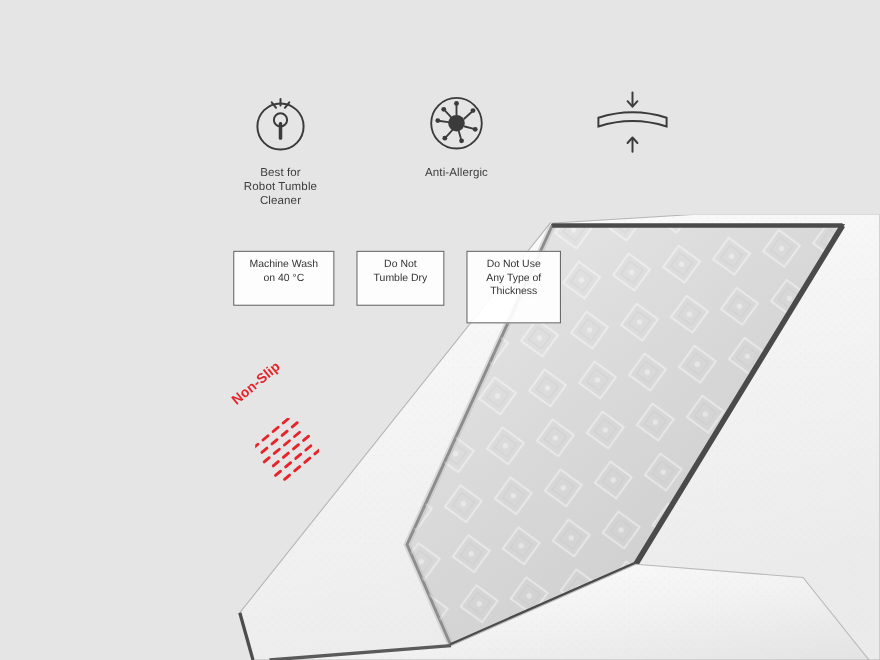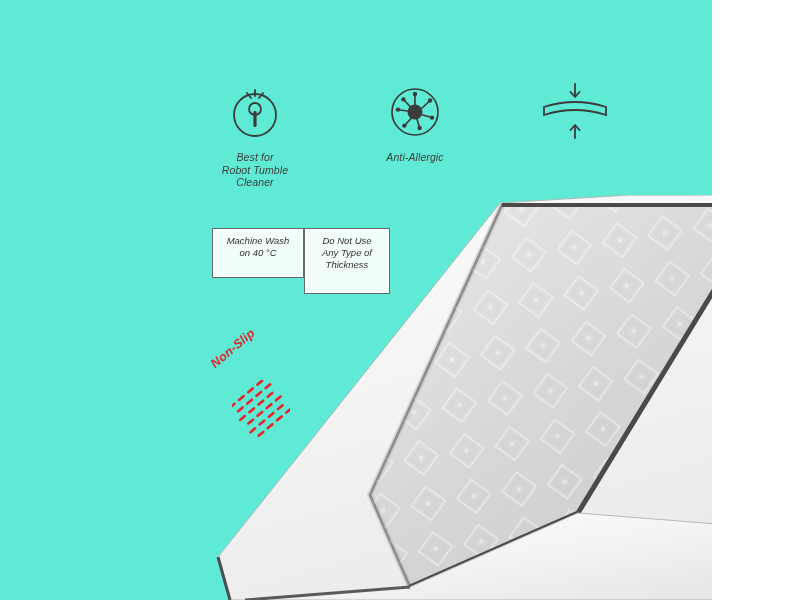--- a/index.html
+++ b/index.html
@@ -9,25 +9,24 @@
   }
   body {
     width: 800px;
     height: 600px;
     overflow: hidden;
     font-family: "Liberation Sans", sans-serif;
   }
 
   #stage {
     position: relative;
-    width: 712px;
+    width: 800px;
     height: 600px;
-    background: #5eead4;
+    background: #e5e5e5;
     overflow: hidden;
-    font-style: italic;
   }
 
   
   .photo-area {
     position: absolute;
     left: 170px;
     top: 195px;
     width: 630px;
     height: 405px;
     overflow: hidden;
@@ -63,21 +62,21 @@
     color: #3d3d3d;
     letter-spacing: .1px;
   }
 
   
   .care-row {
     position: absolute;
     left: 212px;
     top: 228px;
     display: flex;
-    gap: 0;
+    gap: 20px;
     align-items: flex-start;
   }
   .care-box {
     border: 1px solid #6a6a6a;
     background: rgba(255,255,255,0.92);
     padding: 6px 8px;
     font-size: 9.5px;
     line-height: 12px;
     color: #333;
     text-align: center;
@@ -236,20 +235,24 @@
         </svg>
       </div>
     </div>
 
   </div>
 
   <div class="care-row">
     <div class="care-box b1">
       <div>Machine Wash</div>
       <div>on 40 °C</div>
+    </div>
+    <div class="care-box b2">
+      <div>Do Not</div>
+      <div>Tumble Dry</div>
     </div>
     <div class="care-box b3">
       <div>Do Not Use</div>
       <div>Any Type of</div>
       <div>Thickness</div>
     </div>
   </div>
 
   <div class="nonslip">
     <div class="nonslip-label">Non-Slip</div>

